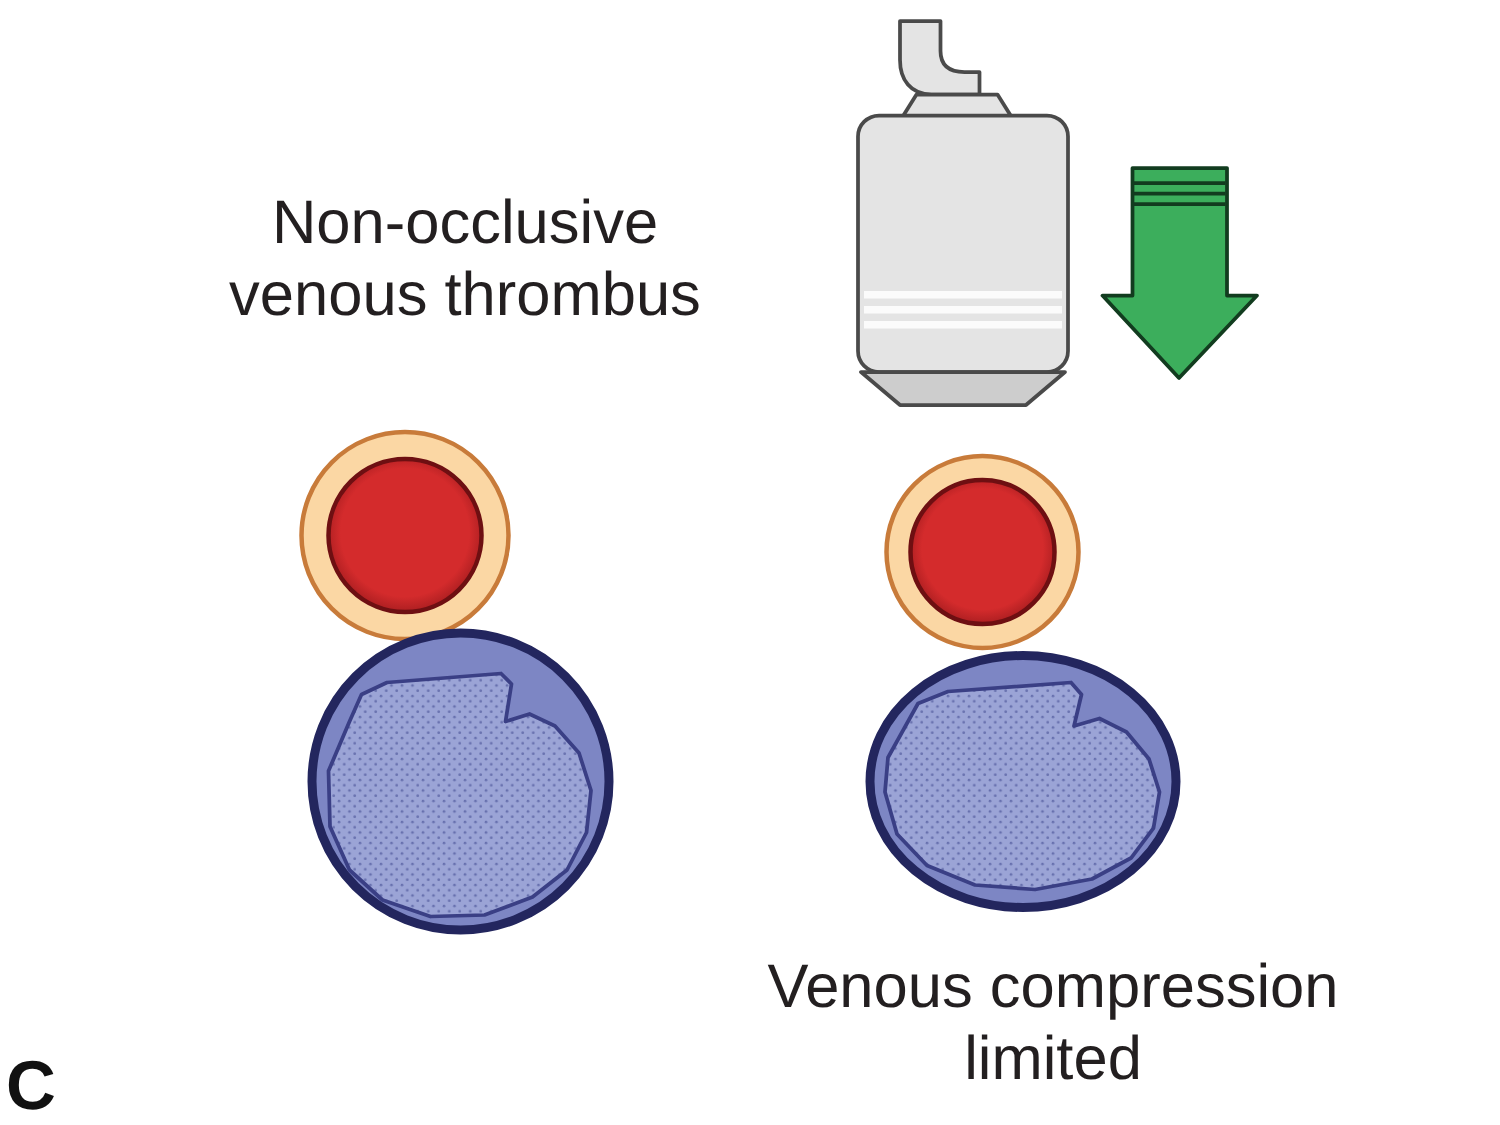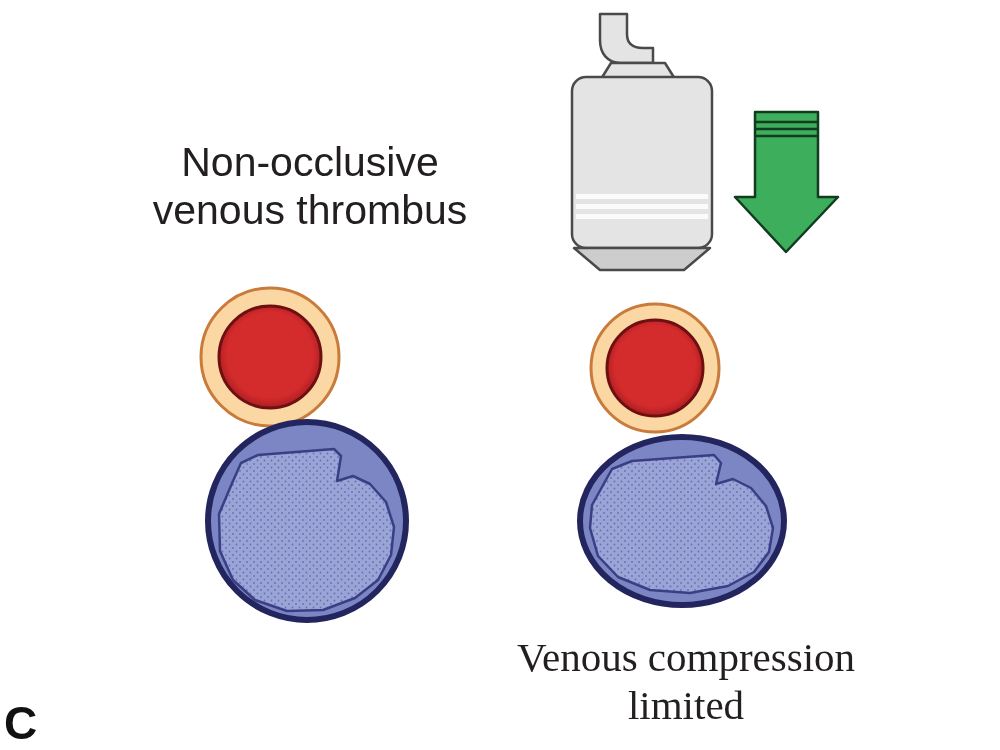--- a/index.html
+++ b/index.html
@@ -12,22 +12,22 @@
   .stage{position:absolute;inset:0;}
   .caption{
     position:absolute;
     text-align:center;
     white-space:pre-line;
     color:#231f20;
     font-size:41px;
     line-height:1.18;
     letter-spacing:0px;
   }
-  .caption-left{left:95px;top:138px;width:430px;}
-  .caption-right{left:436px;top:633px;width:500px;font-family:Liberation Serif, serif;}
+  .caption-left{left:95px;top:124px;width:430px;}
+  .caption-right{left:452px;top:633px;width:500px;}
   .panel-label{
     position:absolute;
     left:4px;top:696px;
     font-size:46px;
     font-weight:bold;
     color:#111111;
   }
   svg{position:absolute;left:0;top:0;}
 </style>
 </head>

